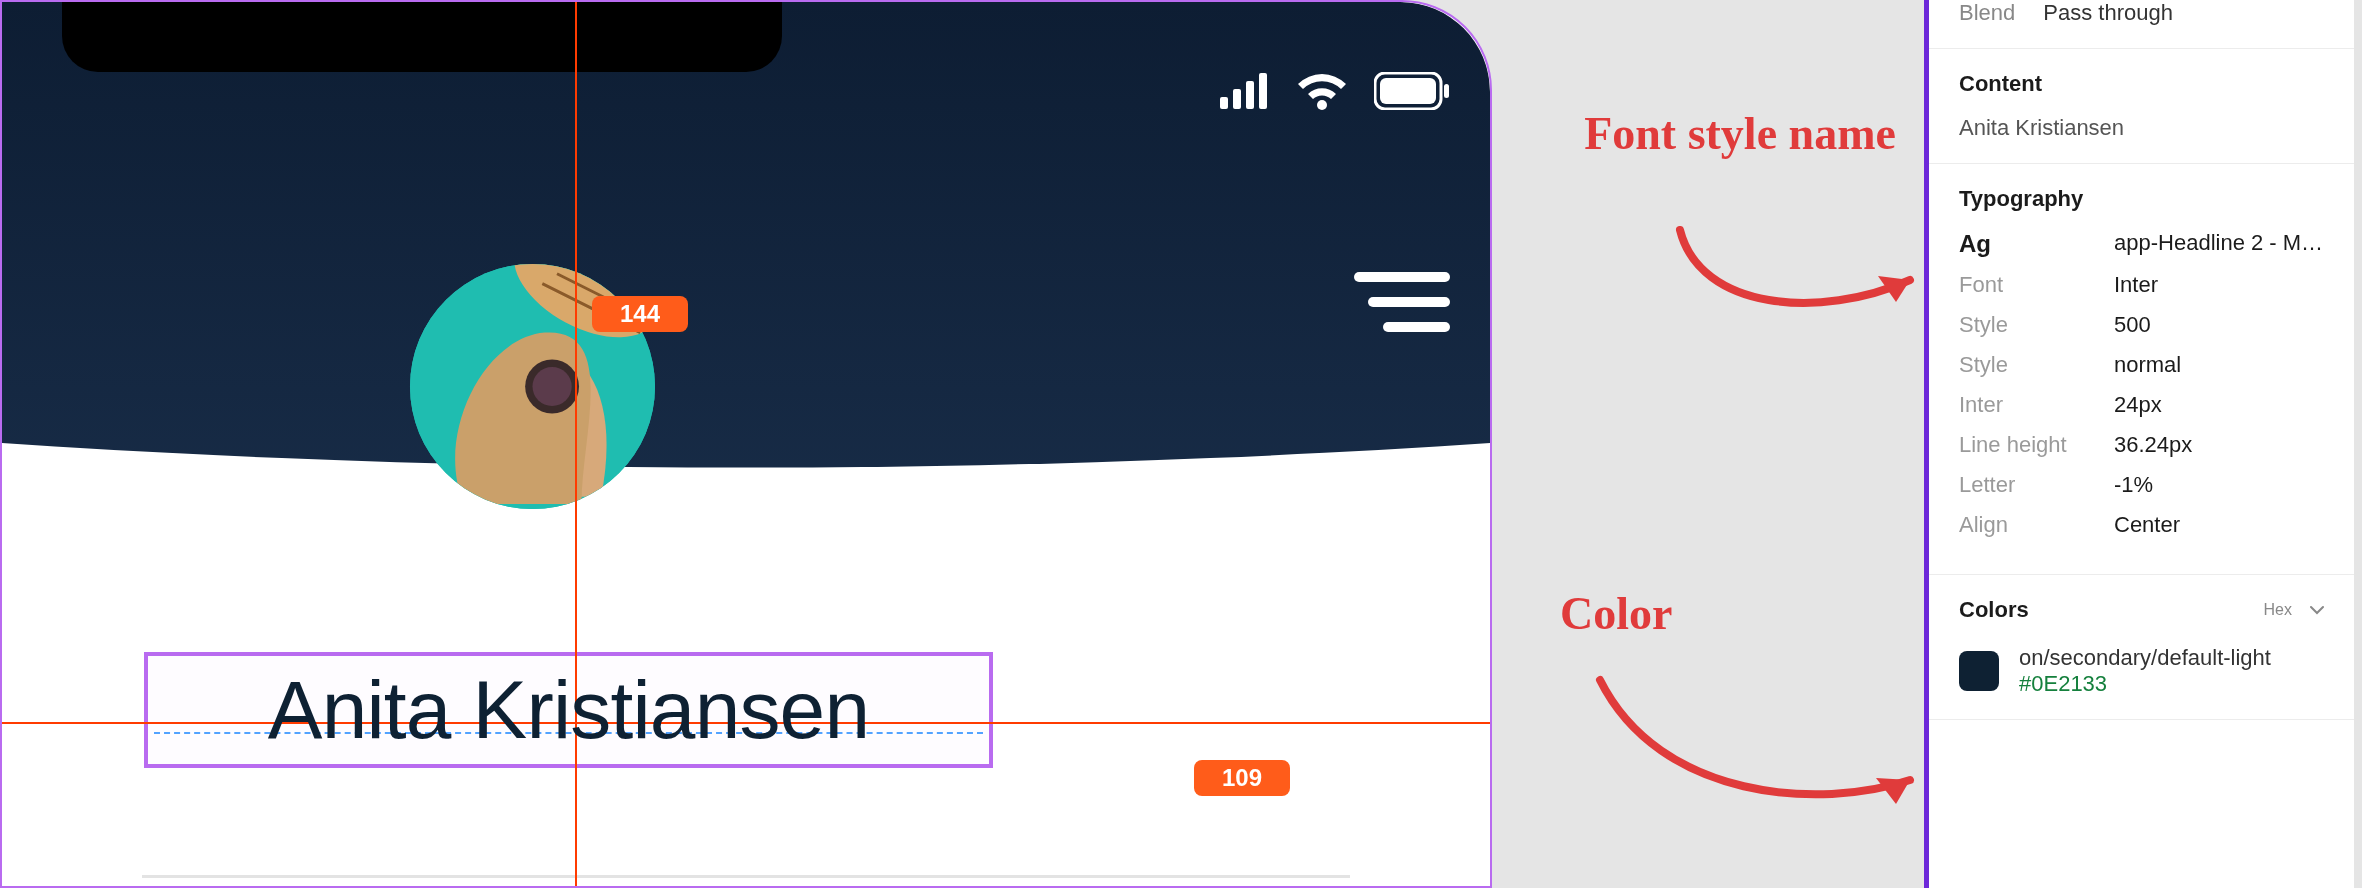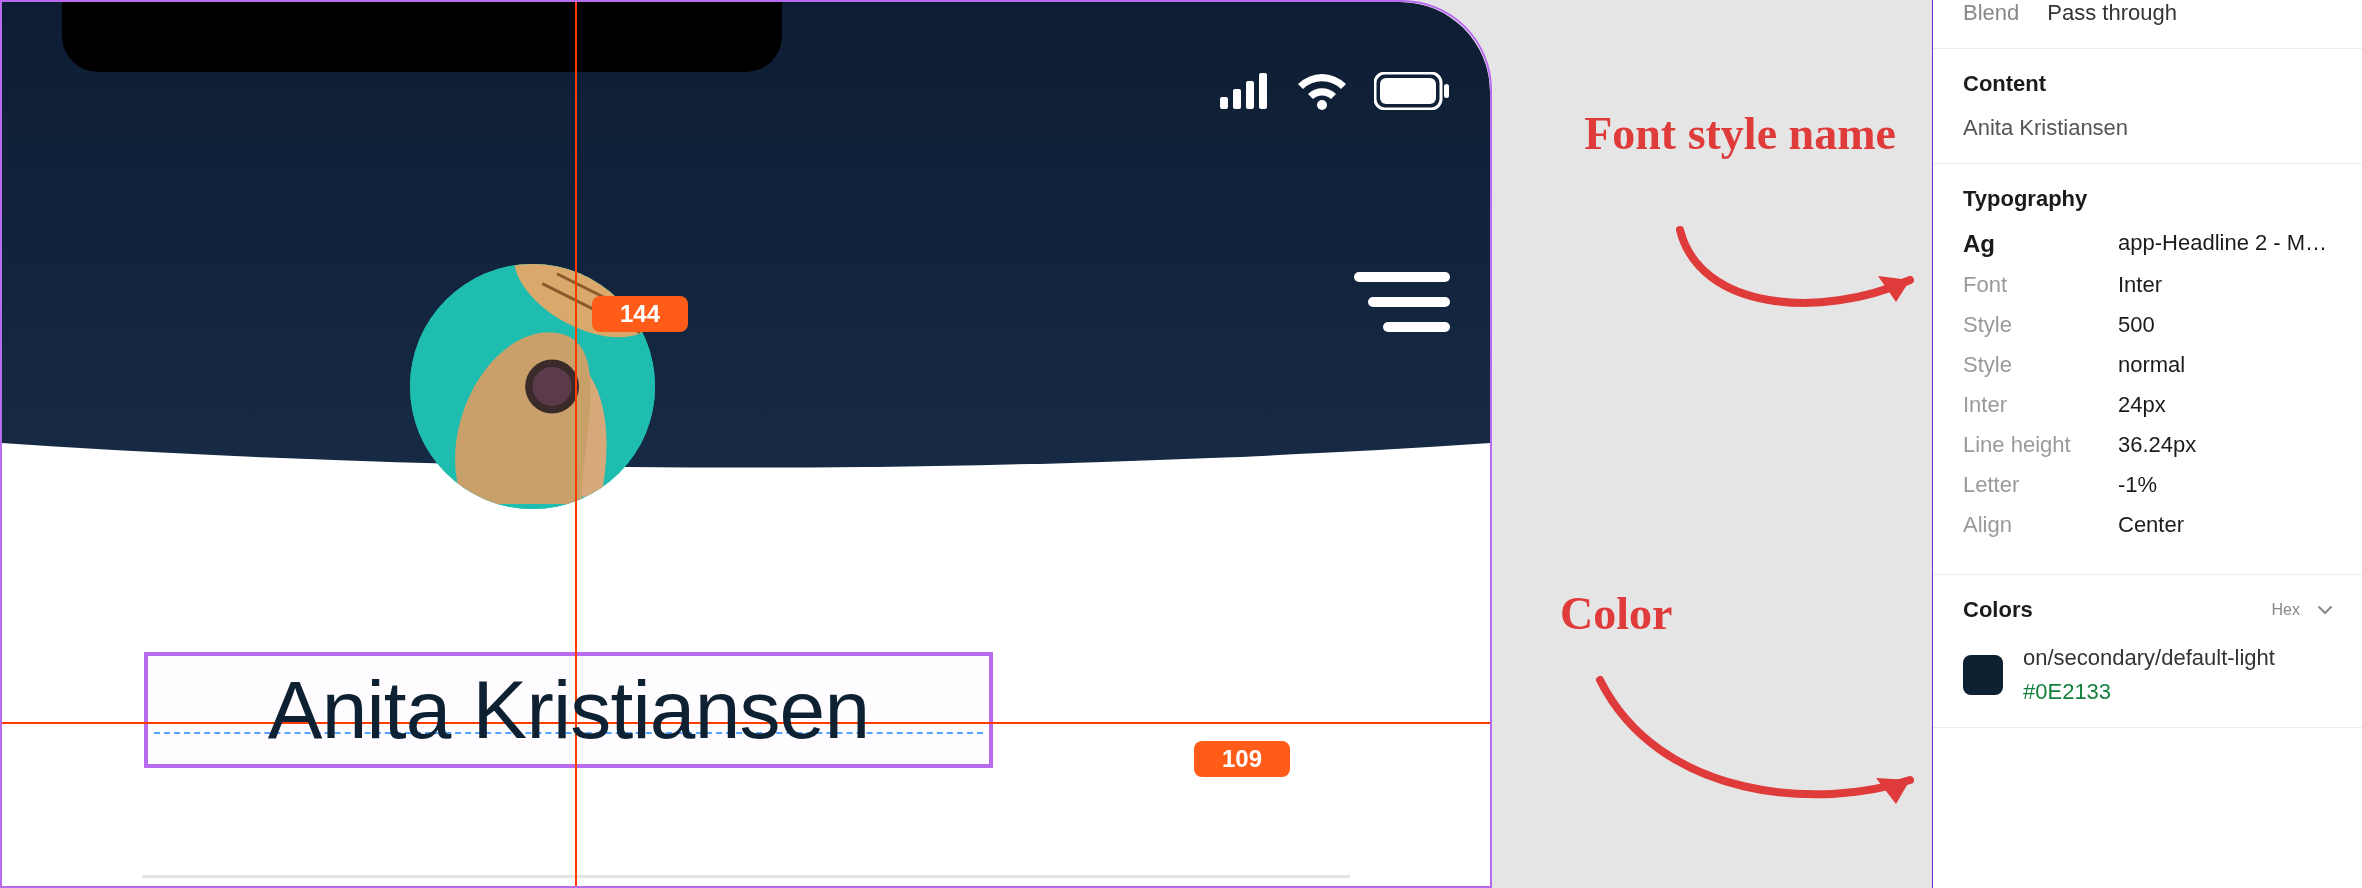--- a/index.html
+++ b/index.html
@@ -85,21 +85,21 @@
 .measure-badge {
   position: absolute;
   background: #ff5c1a;
   color: #fff;
   font-size: 24px;
   font-weight: 600;
   padding: 4px 28px;
   border-radius: 8px;
 }
 .badge-144 { left: 592px; top: 296px; }
-.badge-109 { left: 1194px; top: 741px; }
+.badge-109 { left: 1194px; top: 760px; }
 
 .selection-box {
   position: absolute;
   left: 142px; top: 650px;
   width: 849px; height: 116px;
   border: 4px solid #b96bf0;
   background: rgba(185,107,240,0.02);
   display: flex; align-items: center; justify-content: center;
 }
 .selection-box::after{
@@ -147,24 +147,24 @@
   line-height: 1.05;
 }
 .anno-font { left: 1560px; top: 110px; width: 360px; text-align: center; }
 .anno-color { left: 1560px; top: 590px; }
 .arrow { position: absolute; }
 .arrow svg { display: block; }
 
 
 .inspector {
   position: absolute;
-  right: 0; top: 0;
+  right: 8px; top: 0;
   width: 430px; height: 888px;
   background: #fff;
-  border-left: 1px solid #6d28d9;
+  border-left: 5px solid #6d28d9;
   font-size: 22px;
   color: #333;
   overflow: hidden;
 }
 .inspector .section {
   padding: 22px 30px;
   border-bottom: 1px solid #ececec;
 }
 .inspector .section.blend{
   display:flex; align-items:center; gap:28px; padding-top:0;
@@ -202,21 +202,21 @@
 }
 .hex-dd { color: #888; font-size: 16px; display:flex; align-items:center; gap:18px; cursor:pointer;}
 .color-row {
   display: flex; align-items: center; gap: 20px;
 }
 .swatch {
   width: 40px; height: 40px; border-radius: 8px;
   background: #0E2133;
   flex-shrink: 0;
 }
-.color-meta { display:flex; flex-direction:column; gap:8px; }
+.color-meta { display:flex; flex-direction:column; gap:0; }
 .color-meta .token { color:#333; }
 .color-meta .hexv { color:#15803d; }
 </style>
 </head>
 <body>
 
 <div class="canvas-area">
   <div class="frame">
     <div class="header-curve"></div>
     <div class="notch"></div>

